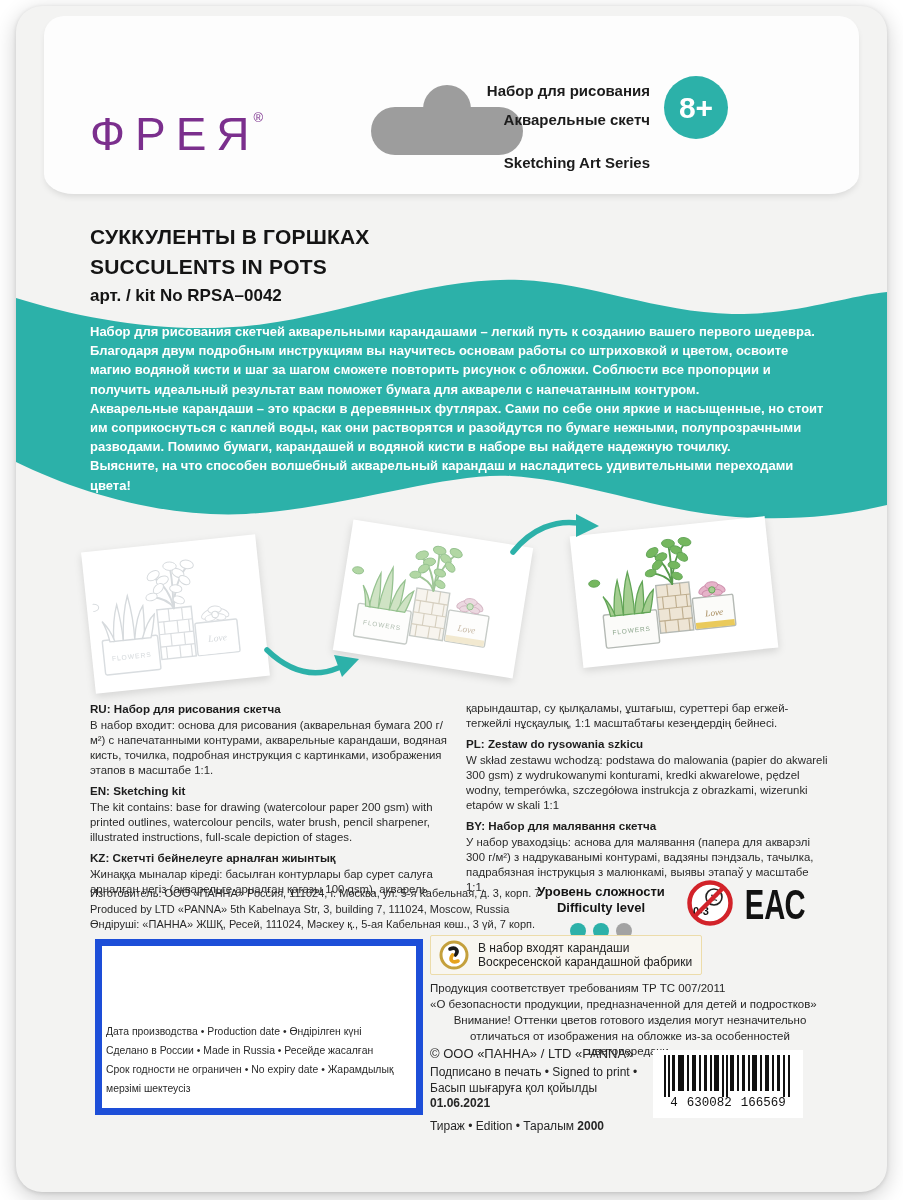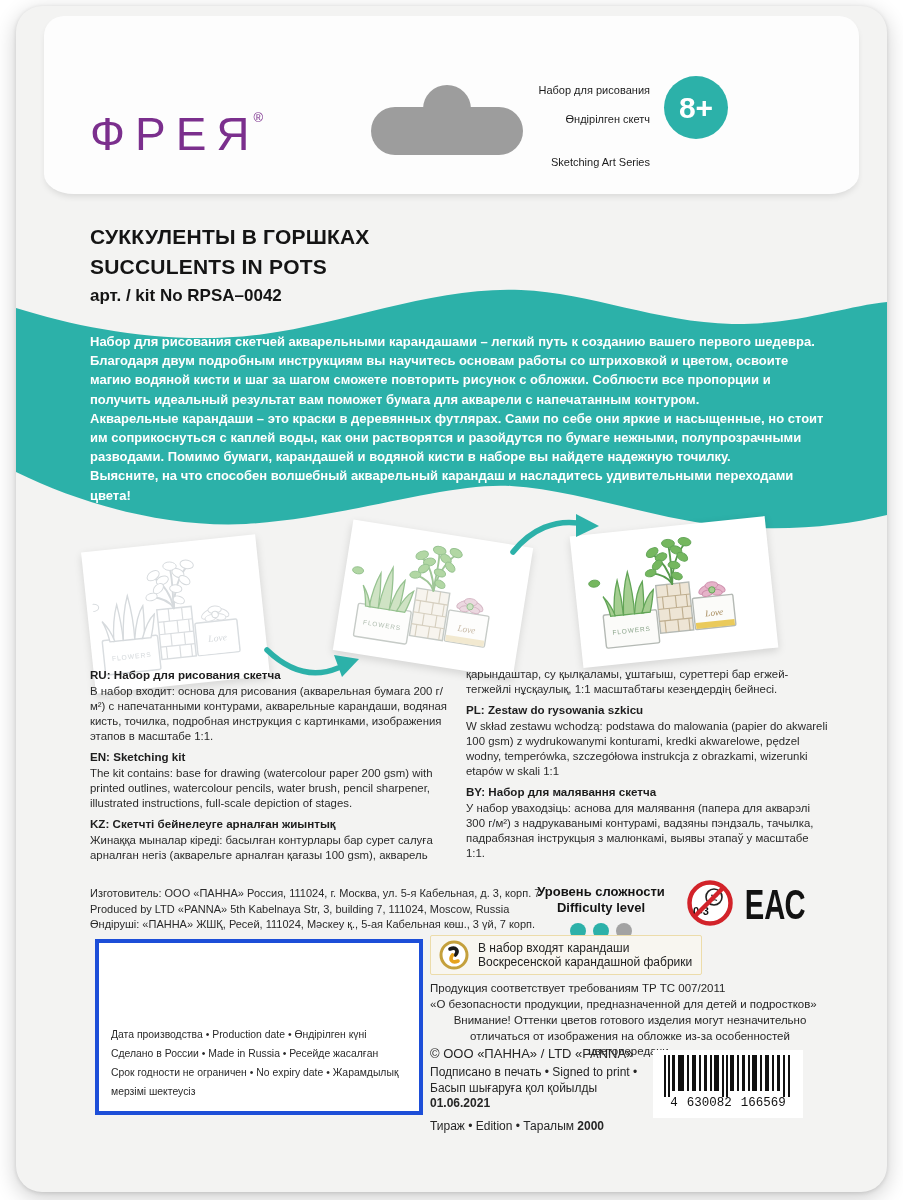--- a/index.html
+++ b/index.html
@@ -17,76 +17,76 @@
     position:absolute; left:28px; top:10px; width:815px; height:178px;
     background:#fdfdfd;
     border-radius:20px 20px 30px 30px / 20px 20px 20px 20px;
     box-shadow:0 4px 7px -2px rgba(0,0,0,.12);
   }
   .brand { position:absolute; left:46px; top:95px; color:#7b2f8d; font-size:46px; font-weight:500; letter-spacing:10px; line-height:1; }
   .brand sup { font-size:13px; letter-spacing:0; vertical-align:28px; margin-left:-6px; }
   .hang-tab { position:absolute; left:327px; top:91px; width:152px; height:48px; background:#9d9d9d; border-radius:24px; }
   .hang-tab::before { content:""; position:absolute; left:52px; top:-22px; width:48px; height:40px; background:#9d9d9d; border-radius:24px 24px 0 0; }
   .header-right { position:absolute; right:131px; top:60px; display:flex; align-items:flex-start; gap:14px; }
-  .header-lines { text-align:right; font-weight:400; font-size:11px; line-height:29px; color:#1c1c1c; }
+  .header-lines { text-align:right; font-weight:700; font-size:15px; line-height:29px; color:#1c1c1c; }
   .header-lines .en { margin-top:14px; }
   .age-badge {
     width:64px; height:63px; border-radius:50%; background:#2cb1a9; color:#fff;
     font-size:30px; font-weight:700; display:flex; align-items:center; justify-content:center;
   }
 
   
   .title-row { position:absolute; left:74px; top:216px; width:696px; display:flex; justify-content:space-between; align-items:flex-start;flex-direction:column; }
   .titles { font-size:21px; font-weight:700; line-height:30px; color:#141414; letter-spacing:.2px; }
   .kit-no { font-size:17px; font-weight:700; color:#141414; margin-top:4px; }
 
   
-  .band { position:absolute; left:0; top:272px; width:871px; height:270px; }
+  .band { position:absolute; left:0; top:262px; width:871px; height:270px; }
   .band svg.wave { position:absolute; inset:0; width:100%; height:100%; }
   .band-text { position:absolute; left:74px; top:54px; width:742px; color:#ffffff; font-size:13px; font-weight:700; line-height:19.2px; }
 
   
   .card { position:absolute; background:#fff; box-shadow:0 3px 9px rgba(0,0,0,.13); }
   .card svg { position:absolute; inset:6px; width:calc(100% - 12px); height:calc(100% - 12px); }
   .card1 { left:72px;  top:537px; width:175px; height:142px; transform:rotate(-6deg); }
   .card2 { left:326px; top:527px; width:182px; height:132px; transform:rotate(9deg); }
   .card3 { left:560px; top:520px; width:196px; height:132px; transform:rotate(-6deg); }
   .arrow { position:absolute; }
   .arrow1 { left:246px; top:636px; }
   .arrow2 { left:492px; top:504px; }
 
   
   .v1 { --line:#d9dde0; --potw:#ffffff; --ptxt:#d5d9dc; --leaf1:#ffffff; --leaf2:#d6dadd; --brickf:#ffffff; --brickl:#dadde0; --stem:#d6dadd; --leaf3:#ffffff; --band:#ffffff; --ltxt:#d5d9dc; --pink:#ffffff; --pinkl:#dadde0; }
   .v2 { --line:#c6cbc7; --potw:#fdfdfc; --ptxt:#aebcae; --leaf1:#cfe3c4; --leaf2:#96c290; --brickf:#f7f4ee; --brickl:#d6cfbf; --stem:#a0c698; --leaf3:#b2d7a4; --band:#f2e9d0; --ltxt:#c9bba8; --pink:#ecd8e0; --pinkl:#d5b6c4; }
   .v3 { --line:#b4b9b4; --potw:#fbfbf9; --ptxt:#8aa48a; --leaf1:#a5ce91; --leaf2:#62a557; --brickf:#eee5d5; --brickl:#bfae8f; --stem:#579a4c; --leaf3:#75b75f; --band:#eaca5b; --ltxt:#a5895a; --pink:#e6b3c9; --pinkl:#cc8dab; }
 
   
-  .columns { position:absolute; left:74px; top:656px; width:742px; display:flex; gap:12px; color:#2a2a2a; }
+  .columns { position:absolute; left:74px; top:690px; width:742px; display:flex; gap:12px; color:#2a2a2a; }
   .col { width:364px; font-size:11.4px; line-height:15px; }
   .col h4 { font-size:11.6px; font-weight:700; margin:5px 0 2px; color:#1d1d1d; }
   .col p { margin:0 0 4px; }
   .col p.first { margin-top:5px; }
 
   
   .mfg { position:absolute; left:74px; top:880px; width:452px; font-size:11px; line-height:15.6px; color:#2a2a2a; }
   .difficulty { position:absolute; left:505px; top:878px; width:160px; text-align:center; color:#141414; }
   .difficulty .lab { font-size:13px; font-weight:700; line-height:16px; }
   .dots { margin-top:7px; display:flex; justify-content:center; gap:7px; }
   .dot { width:16px; height:16px; border-radius:50%; }
   .dot.on { background:#2cb1a9; } .dot.off { background:#a3a3a3; }
   .warn-0-3 { position:absolute; left:669px; top:872px; width:50px; height:50px; }
   .eac { position:absolute; left:728px; top:874px; width:62px; height:50px; display:flex; align-items:center; justify-content:center; }
   .eac span { display:inline-block; font-size:27px; font-weight:900; letter-spacing:0px; color:#121212; transform:scaleY(1.55) scaleX(1.08); }
 
   
   .datebox {
     position:absolute; left:79px; top:933px; width:328px; height:176px;
-    background:#ffffff; border:4px solid #1d4ed8;
+    background:#ffffff; border:7px solid #1d4ed8;
     display:flex; flex-direction:column; justify-content:flex-end;
-    padding:10px 12px; font-size:10.4px; line-height:19px; color:#2a2a2a;
+    padding:10px 4px; font-size:10.4px; line-height:19px; color:#2a2a2a;
   }
 
   
   .badge {
     position:absolute; left:414px; top:929px; width:272px; height:40px;
     border:1px solid #ecdcaa; background:#f8f6f0; border-radius:2px;
     display:flex; align-items:center; gap:9px; padding:0 8px;
   }
   .badge .txt { font-size:12px; line-height:14.5px; color:#222; }
   .compliance { position:absolute; left:414px; top:975px; width:400px; font-size:11.5px; line-height:15.5px; color:#262626; }
@@ -108,21 +108,21 @@
 
 <div class="page">
   <div class="package">
 
     <div class="flap">
       <div class="brand"><span>ФРЕЯ</span><sup>®</sup></div>
       <div class="hang-tab"></div>
       <div class="header-right">
         <div class="header-lines">
           <div>Набор для рисования</div>
-          <div>Өндірілген скетч</div>
+          <div>Акварельные скетч</div>
           <div class="en">Sketching Art Series</div>
         </div>
         <div class="age-badge">8+</div>
       </div>
     </div>
 
     <div class="title-row">
       <div class="titles">
         <div>СУККУЛЕНТЫ В ГОРШКАХ</div>
         <div>SUCCULENTS IN POTS</div>
@@ -240,21 +240,21 @@
         <h4>RU: Набор для рисования скетча</h4>
         <p>В набор входит: основа для рисования (акварельная бумага 200 г/м²) с напечатанными контурами, акварельные карандаши, водяная кисть, точилка, подробная инструкция с картинками, изображения этапов в масштабе 1:1.</p>
         <h4>EN: Sketching kit</h4>
         <p>The kit contains: base for drawing (watercolour paper 200 gsm) with printed outlines, watercolour pencils, water brush, pencil sharpener, illustrated instructions, full-scale depiction of stages.</p>
         <h4>KZ: Скетчті бейнелеуге арналған жиынтық</h4>
         <p>Жинаққа мыналар кіреді: басылған контурлары бар сурет салуға арналған негіз (акварельге арналған қағазы 100 gsm), акварель</p>
       </div>
       <div class="col">
         <p class="first">қарындаштар, су қылқаламы, ұштағыш, суреттері бар егжей-тегжейлі нұсқаулық, 1:1 масштабтағы кезеңдердің бейнесі.</p>
         <h4>PL: Zestaw do rysowania szkicu</h4>
-        <p>W skład zestawu wchodzą: podstawa do malowania (papier do akwareli 100 gsm) z wydrukowanymi konturami, kredki akwarelowe, pędzel wodny, temperówka, szczegółowa instrukcja z obrazkami,  wizerunki etapów w skali 1:1</p>
+        <p>W skład zestawu wchodzą: podstawa do malowania (papier do akwareli 300 gsm) z wydrukowanymi konturami, kredki akwarelowe, pędzel wodny, temperówka, szczegółowa instrukcja z obrazkami,  wizerunki etapów w skali 1:1</p>
         <h4>BY: Набор для малявання скетча</h4>
         <p>У набор уваходзіць: аснова для малявання (папера для акварэлі 300 г/м²) з надрукаванымі контурамі,  вадзяны пэндзаль, тачылка, падрабязная інструкцыя з малюнкамі, выявы этапаў у масштабе 1:1.</p>
       </div>
     </div>
 
     <div class="mfg">
       <div>Изготовитель: ООО «ПАННА» Россия, 111024, г. Москва, ул. 5-я Кабельная, д. 3, корп. 7</div>
       <div>Produced by LTD «PANNA» 5th Kabelnaya Str, 3, building 7, 111024, Moscow, Russia</div>
       <div>Өндіруші: «ПАННА» ЖШҚ, Ресей, 111024, Мәскеу қ., 5-ая Кабельная көш., 3 үй, 7 корп.</div>
     </div>

